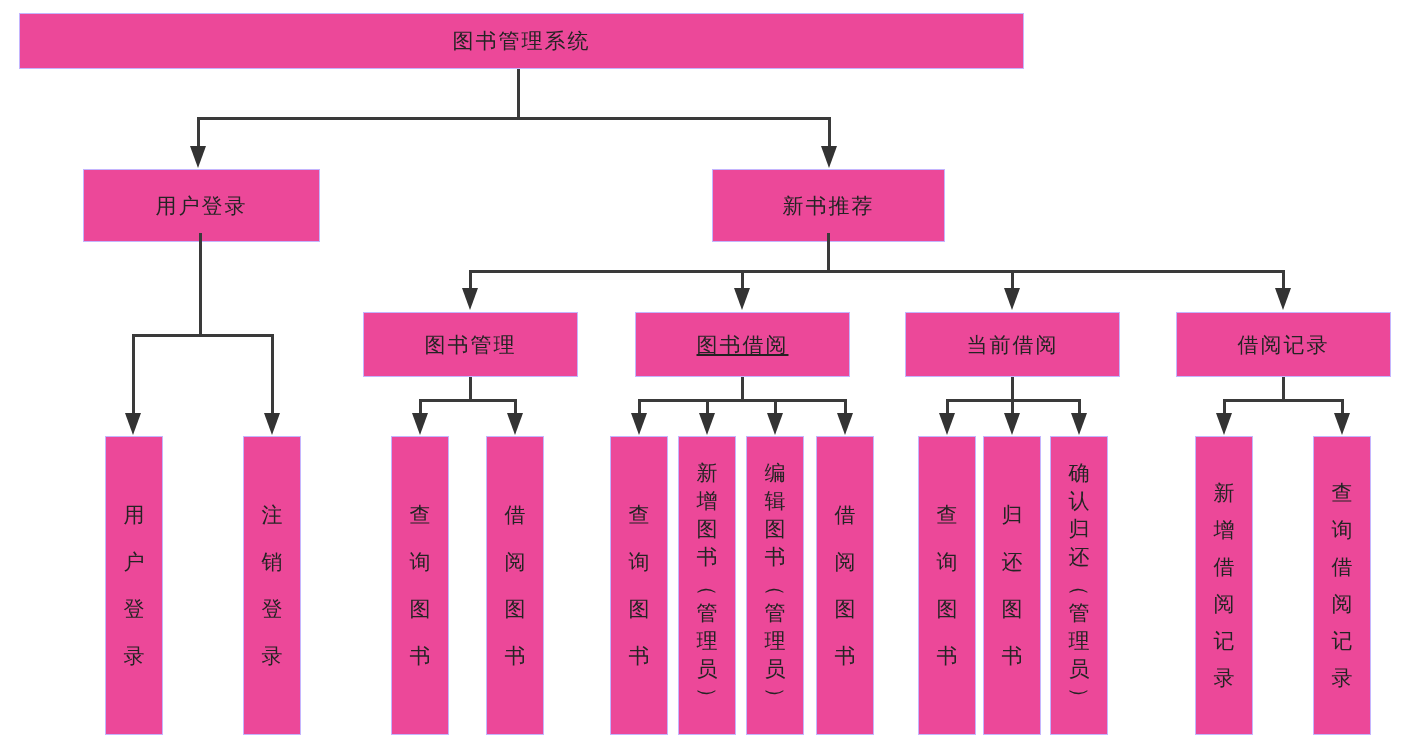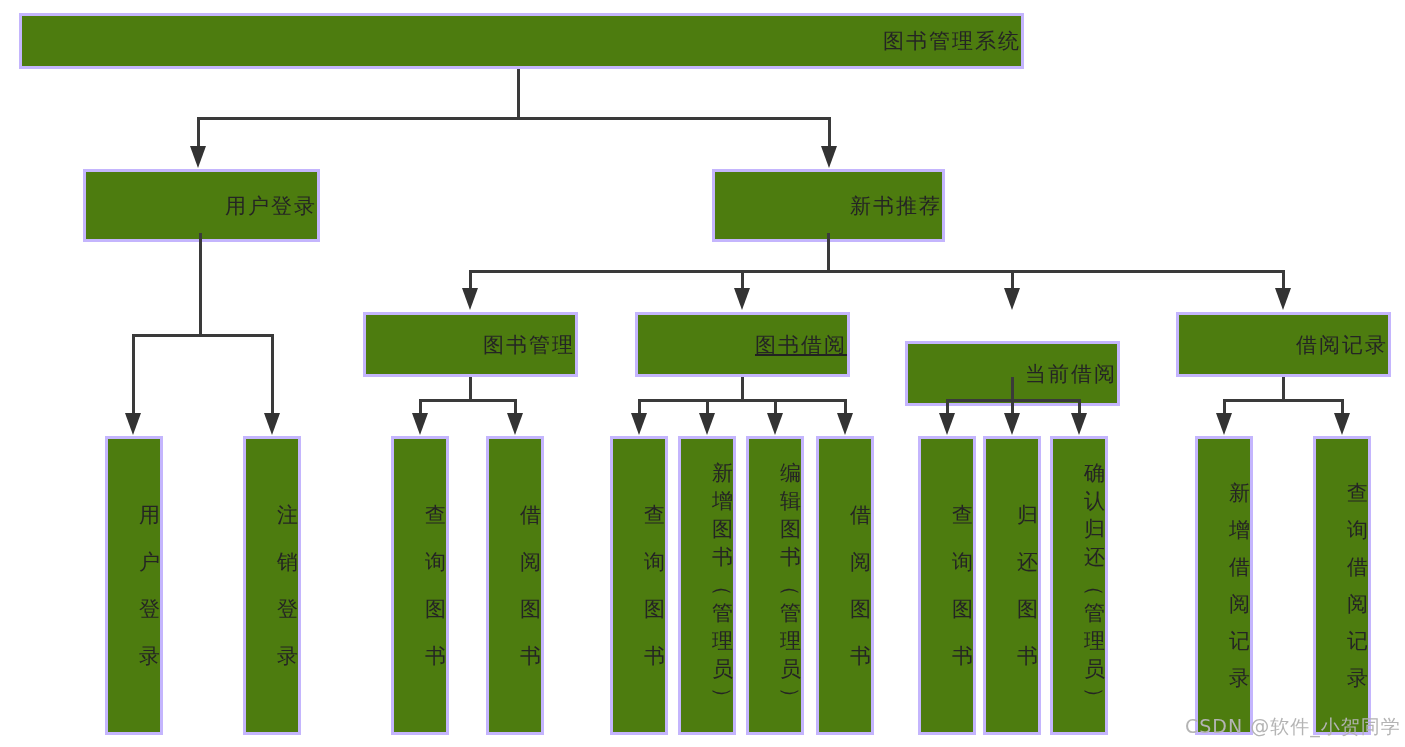--- a/index.html
+++ b/index.html
@@ -1,22 +1,22 @@
 <!DOCTYPE html>
 <html><head>
 <meta charset="utf-8">
 <style>
   html,body{margin:0;padding:0;background:#ffffff;}
   #stage{
     position:relative;width:1405px;height:747px;background:#ffffff;overflow:hidden;
     font-family:"DejaVu Sans","Liberation Sans",sans-serif;color:#222222;
   }
   .node{
-    position:absolute;box-sizing:border-box;border:3px solid #c4b5fd;background:#4d7c0f;
-    display:flex;align-items:center;justify-content:flex-end;
+    position:absolute;box-sizing:border-box;border:1px solid #c4b5fd;background:#ec4899;
+    display:flex;align-items:center;justify-content:center;
   }
   .hnode span{font-size:21px;letter-spacing:2px;color:#242424;white-space:nowrap;}
   .root{left:19px;top:13px;width:1005px;height:56px;}
   .lvl2{top:169px;height:73px;}
   .lvl3{top:312px;height:65px;width:215px;}
   .leaf{top:436px;height:299px;width:58px;}
   .vtext{display:flex;flex-direction:column;align-items:center;justify-content:center;
          font-size:21px;color:#242424;line-height:1;}
   .vtext span{display:block;height:21px;}
   .vtext span.rot{transform:rotate(90deg);}
@@ -44,21 +44,21 @@
   <div class="node hnode lvl2" style="left:712px;width:233px;">
     <span>新书推荐</span>
   </div>
 
   <div class="node hnode lvl3" style="left:363px;">
     <span>图书管理</span>
   </div>
   <div class="node hnode lvl3" style="left:635px;text-decoration:underline;">
     <span>图书借阅</span>
   </div>
-  <div class="node hnode lvl3" style="left:905px;margin-top:29px;">
+  <div class="node hnode lvl3" style="left:905px;">
     <span>当前借阅</span>
   </div>
   <div class="node hnode lvl3" style="left:1176px;">
     <span>借阅记录</span>
   </div>
 
   <div class="node leaf" style="left:105px;">
     <span class="vtext gap-l">
         <span>用</span>
         <span>户</span>
@@ -234,14 +234,13 @@
       <div class="line" style="left: 1010.5px; top: 399px; width: 3px; height: 26px;"></div>
       <div class="tri" style="left: 1004px; top: 413px;"></div>
       <div class="line" style="left: 1077.5px; top: 399px; width: 3px; height: 26px;"></div>
       <div class="tri" style="left: 1071px; top: 413px;"></div>
       <div class="line" style="left: 1222.5px; top: 399px; width: 3px; height: 26px;"></div>
       <div class="tri" style="left: 1216px; top: 413px;"></div>
       <div class="line" style="left: 1340.5px; top: 399px; width: 3px; height: 26px;"></div>
       <div class="tri" style="left: 1334px; top: 413px;"></div>
     </div>
 
-  <div id="watermark">CSDN @软件_小贺同学</div>
 </div>
 
 </body></html>

